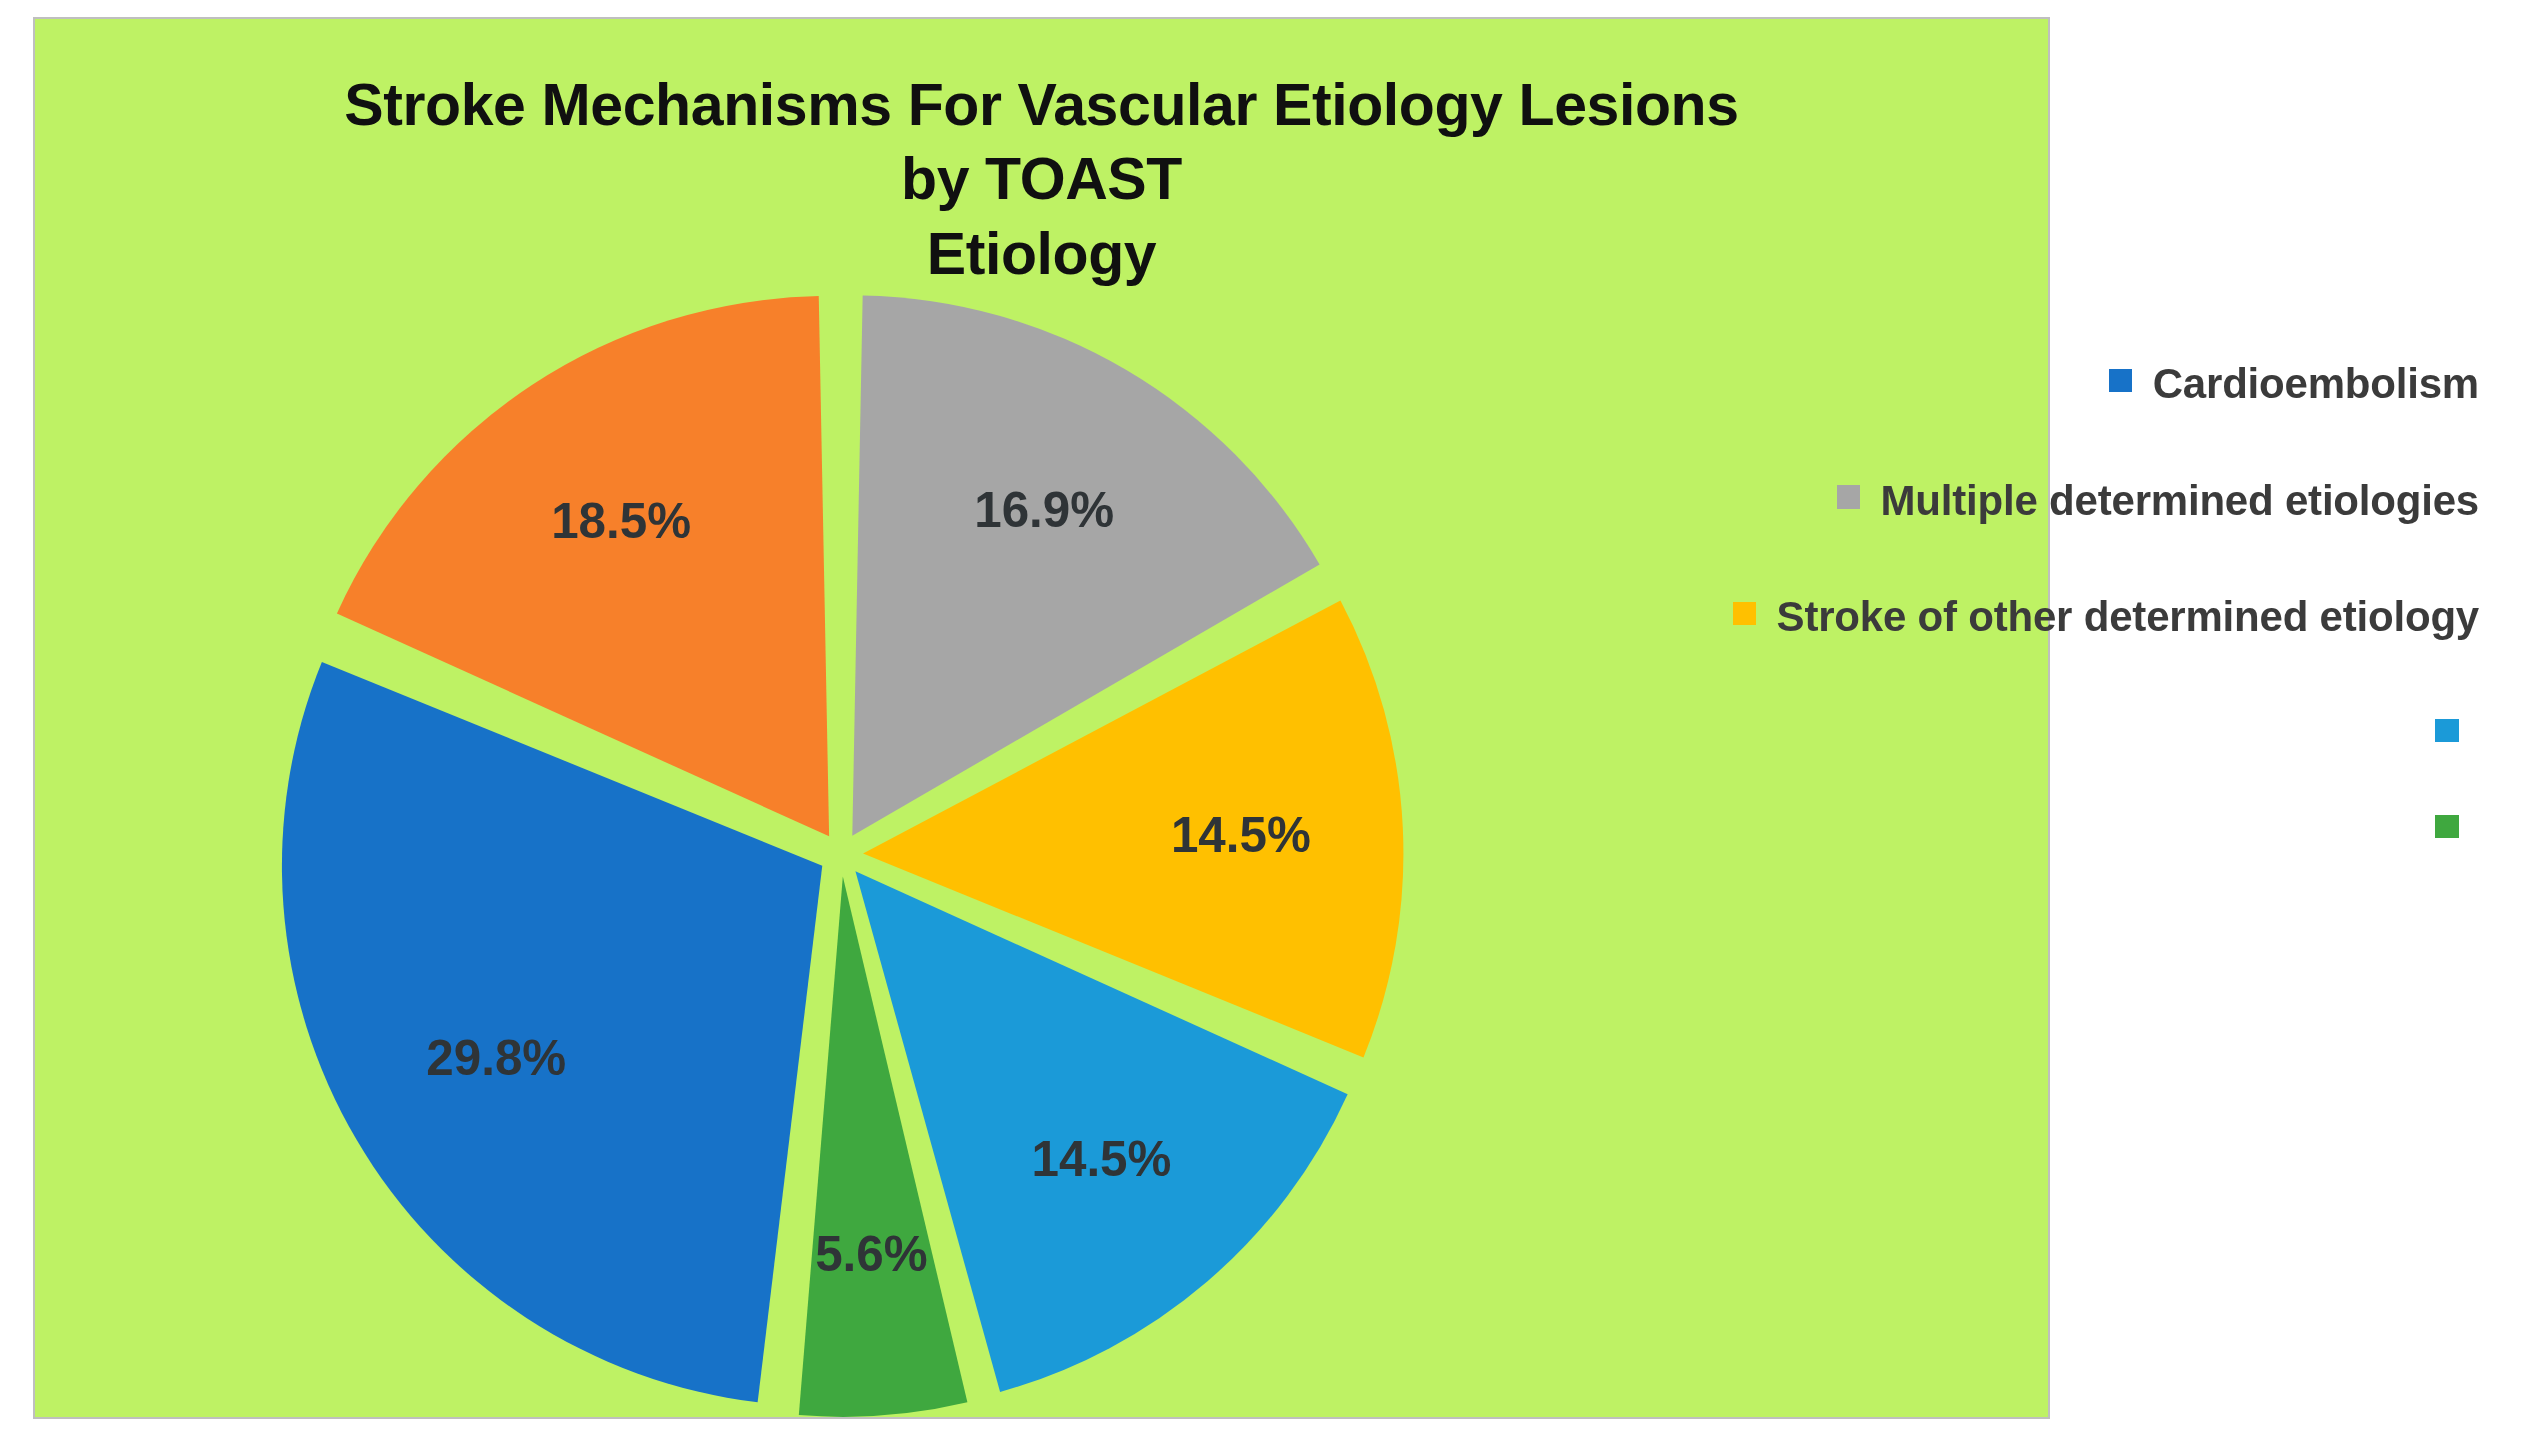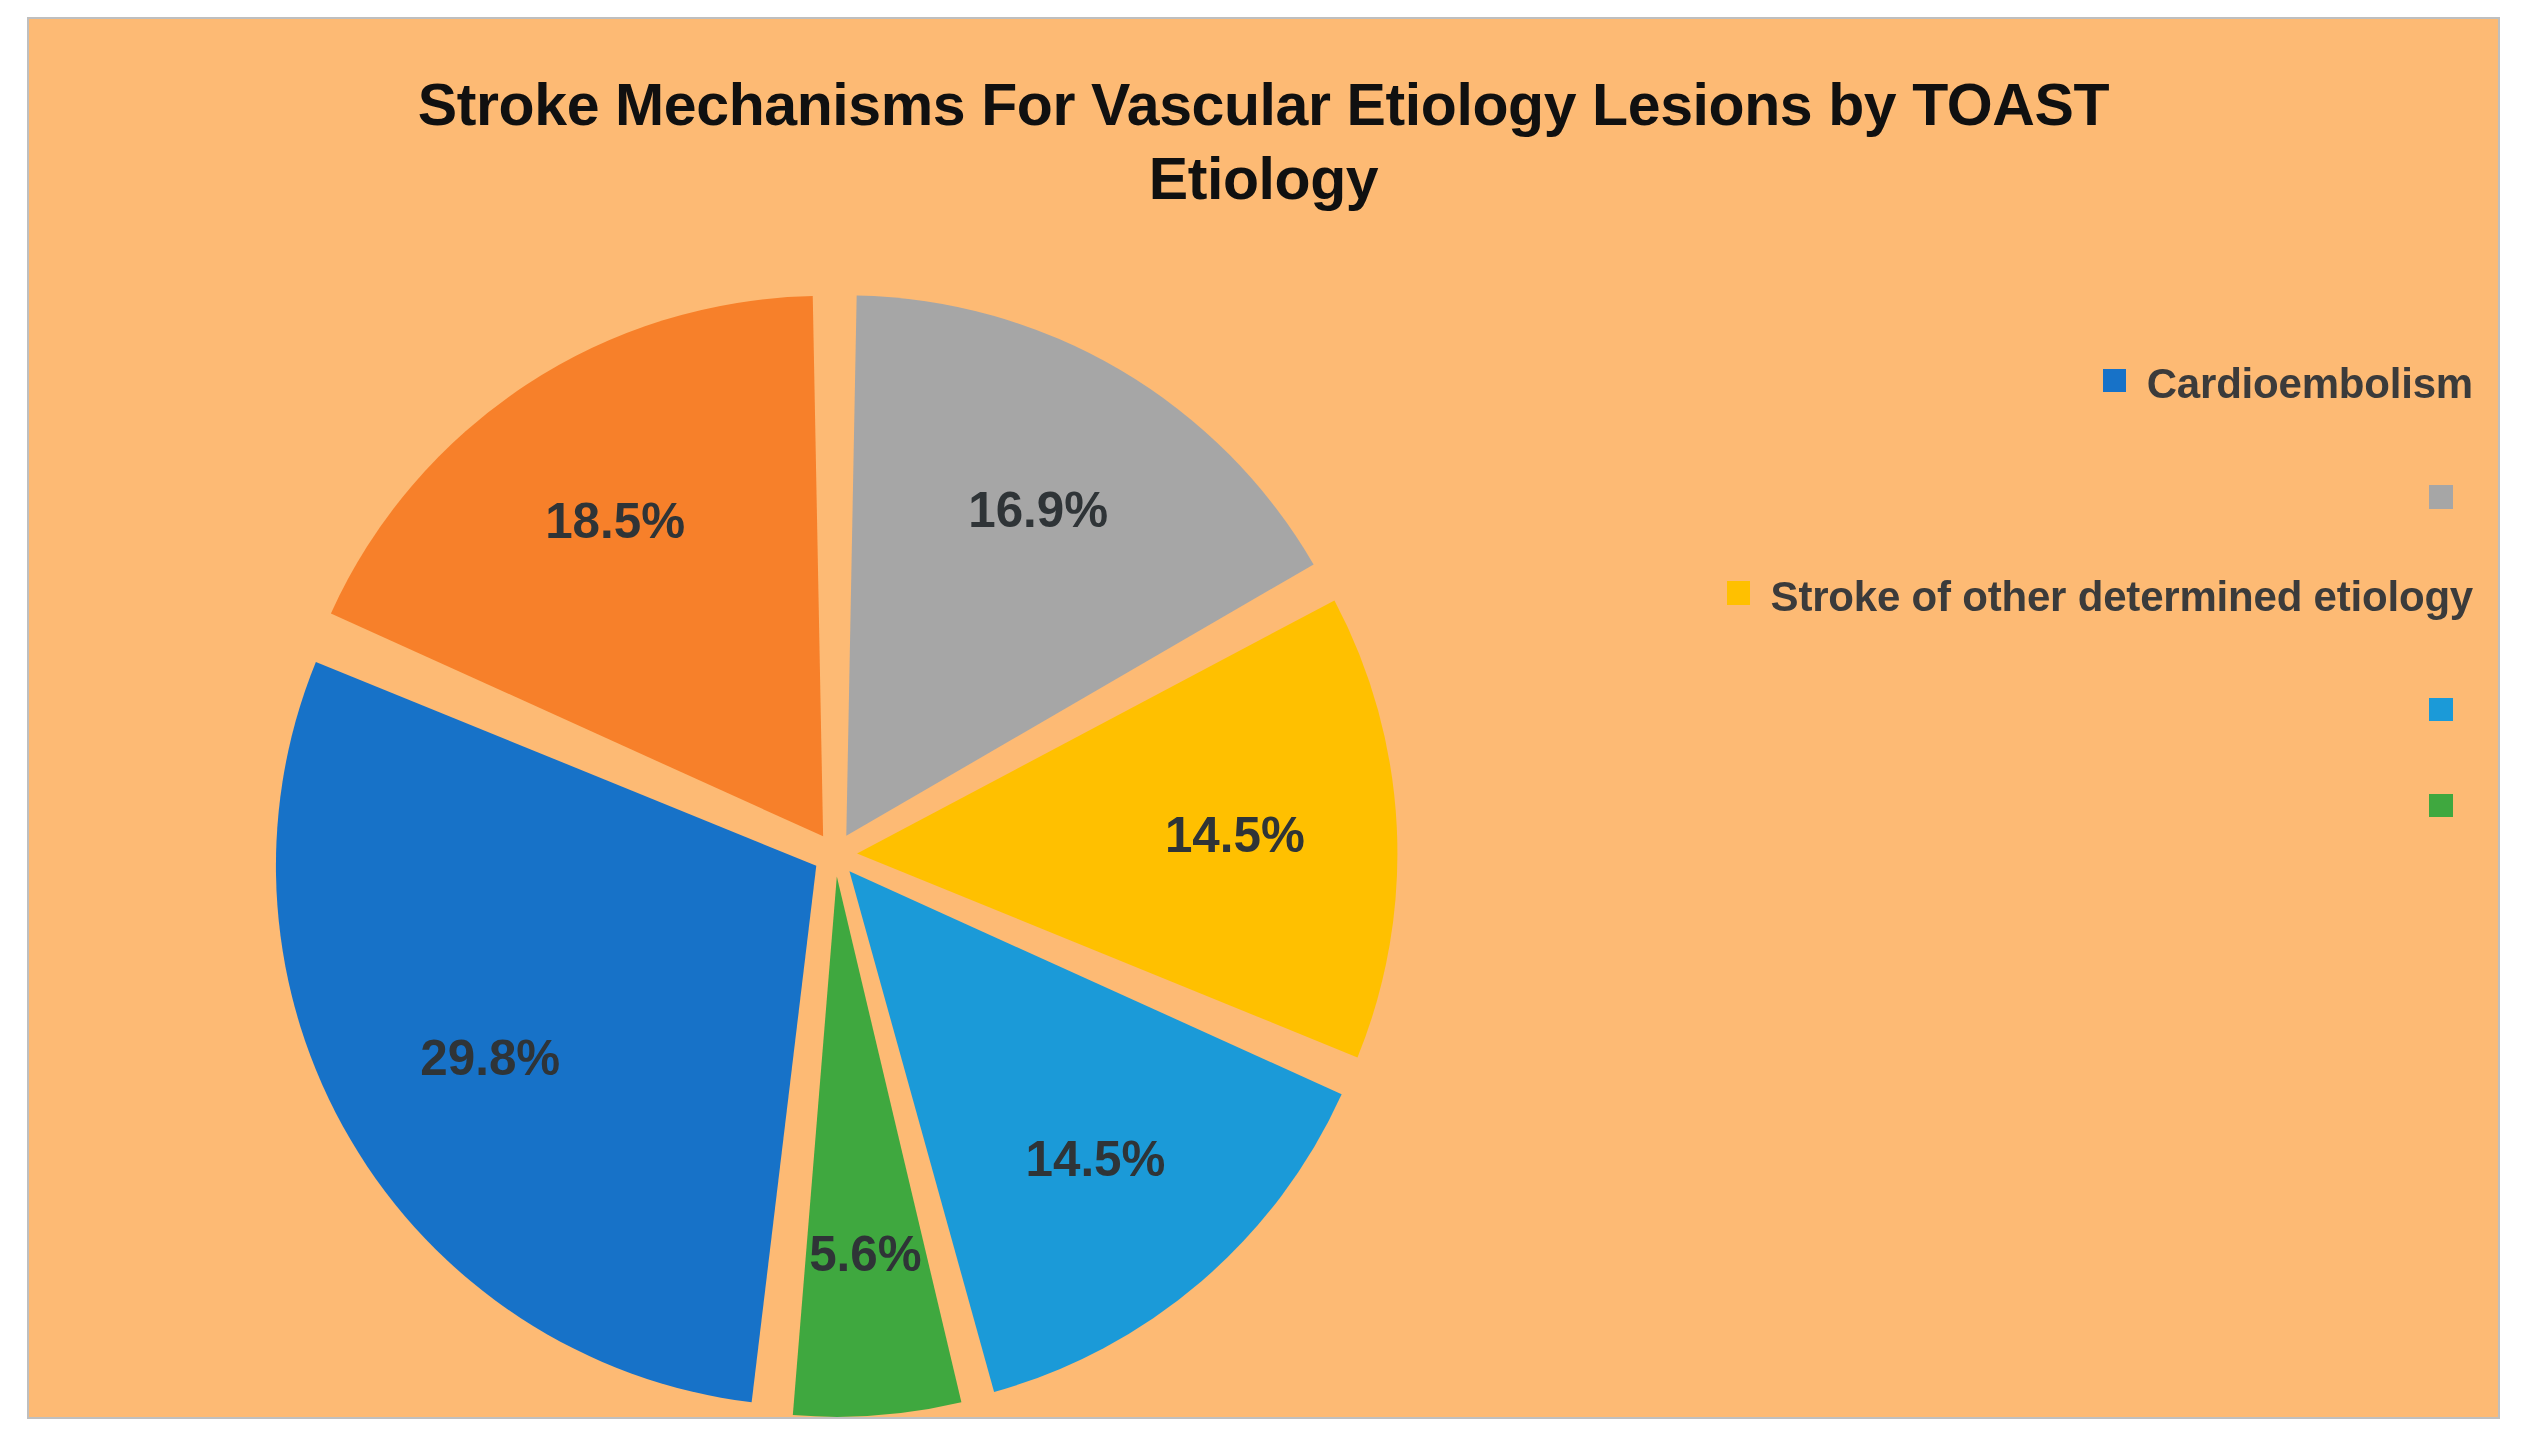--- a/index.html
+++ b/index.html
@@ -10,25 +10,25 @@
   body {
     width: 2538px;
     height: 1451px;
     font-family: "Liberation Sans", sans-serif;
     -webkit-font-smoothing: antialiased;
   }
 
   
   #chart-frame {
     position: absolute;
-    left: 27px;
+    left: 33px;
     top: 17px;
-    width: 2473px;
+    width: 2017px;
     height: 1402px;
-    background: #fdba74;
+    background: #bef264;
     border: 2.3px solid #bfbfbf;
     box-sizing: border-box;
   }
 
   
   #chart-title {
     position: absolute;
     left: 0;
     top: 49px;
     width: 100%;
@@ -125,20 +125,21 @@
     </svg>
   </div>
 
   <div id="legend">
       <div class="legend-item">
         <span class="legend-swatch" style="background: rgb(23, 114, 200);"></span>
         <span class="legend-label">Cardioembolism</span>
       </div>
       <div class="legend-item">
         <span class="legend-swatch" style="background: rgb(166, 166, 166);"></span>
+        <span class="legend-label">Multiple determined etiologies</span>
       </div>
       <div class="legend-item">
         <span class="legend-swatch" style="background: rgb(255, 192, 0);"></span>
         <span class="legend-label">Stroke of other determined etiology</span>
       </div>
       <div class="legend-item">
         <span class="legend-swatch" style="background: rgb(27, 154, 216);"></span>
       </div>
       <div class="legend-item">
         <span class="legend-swatch" style="background: rgb(63, 168, 63);"></span>

